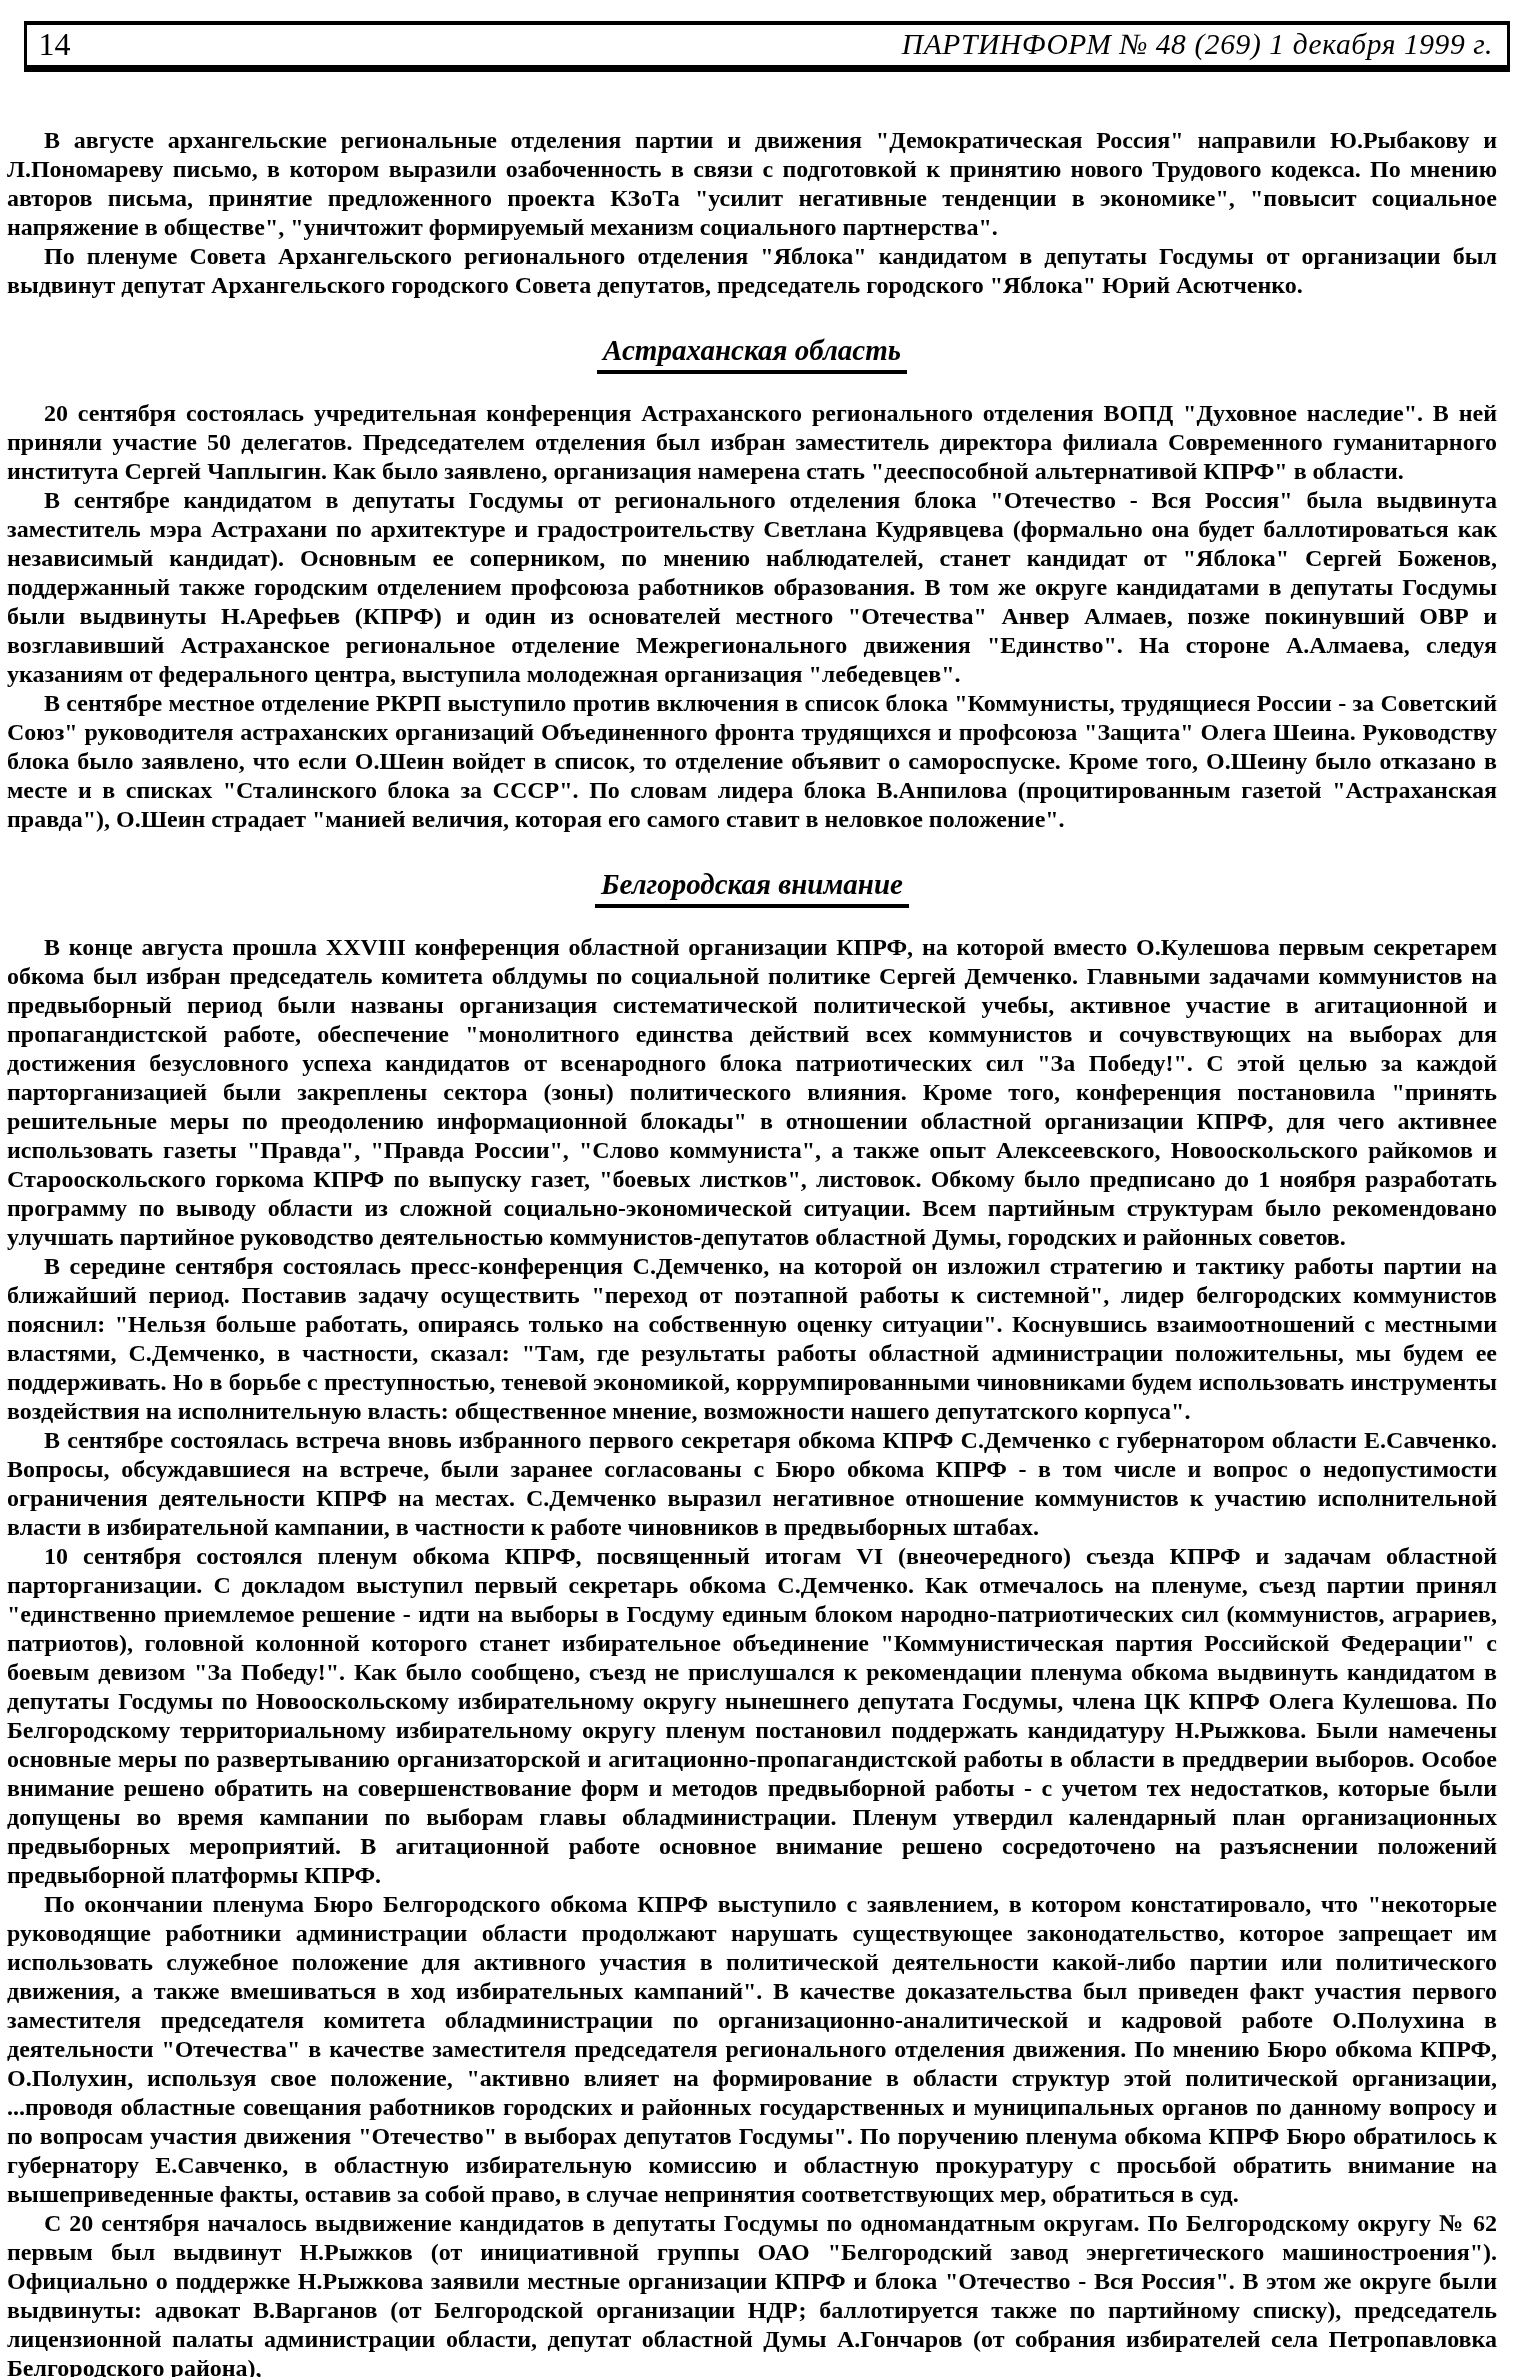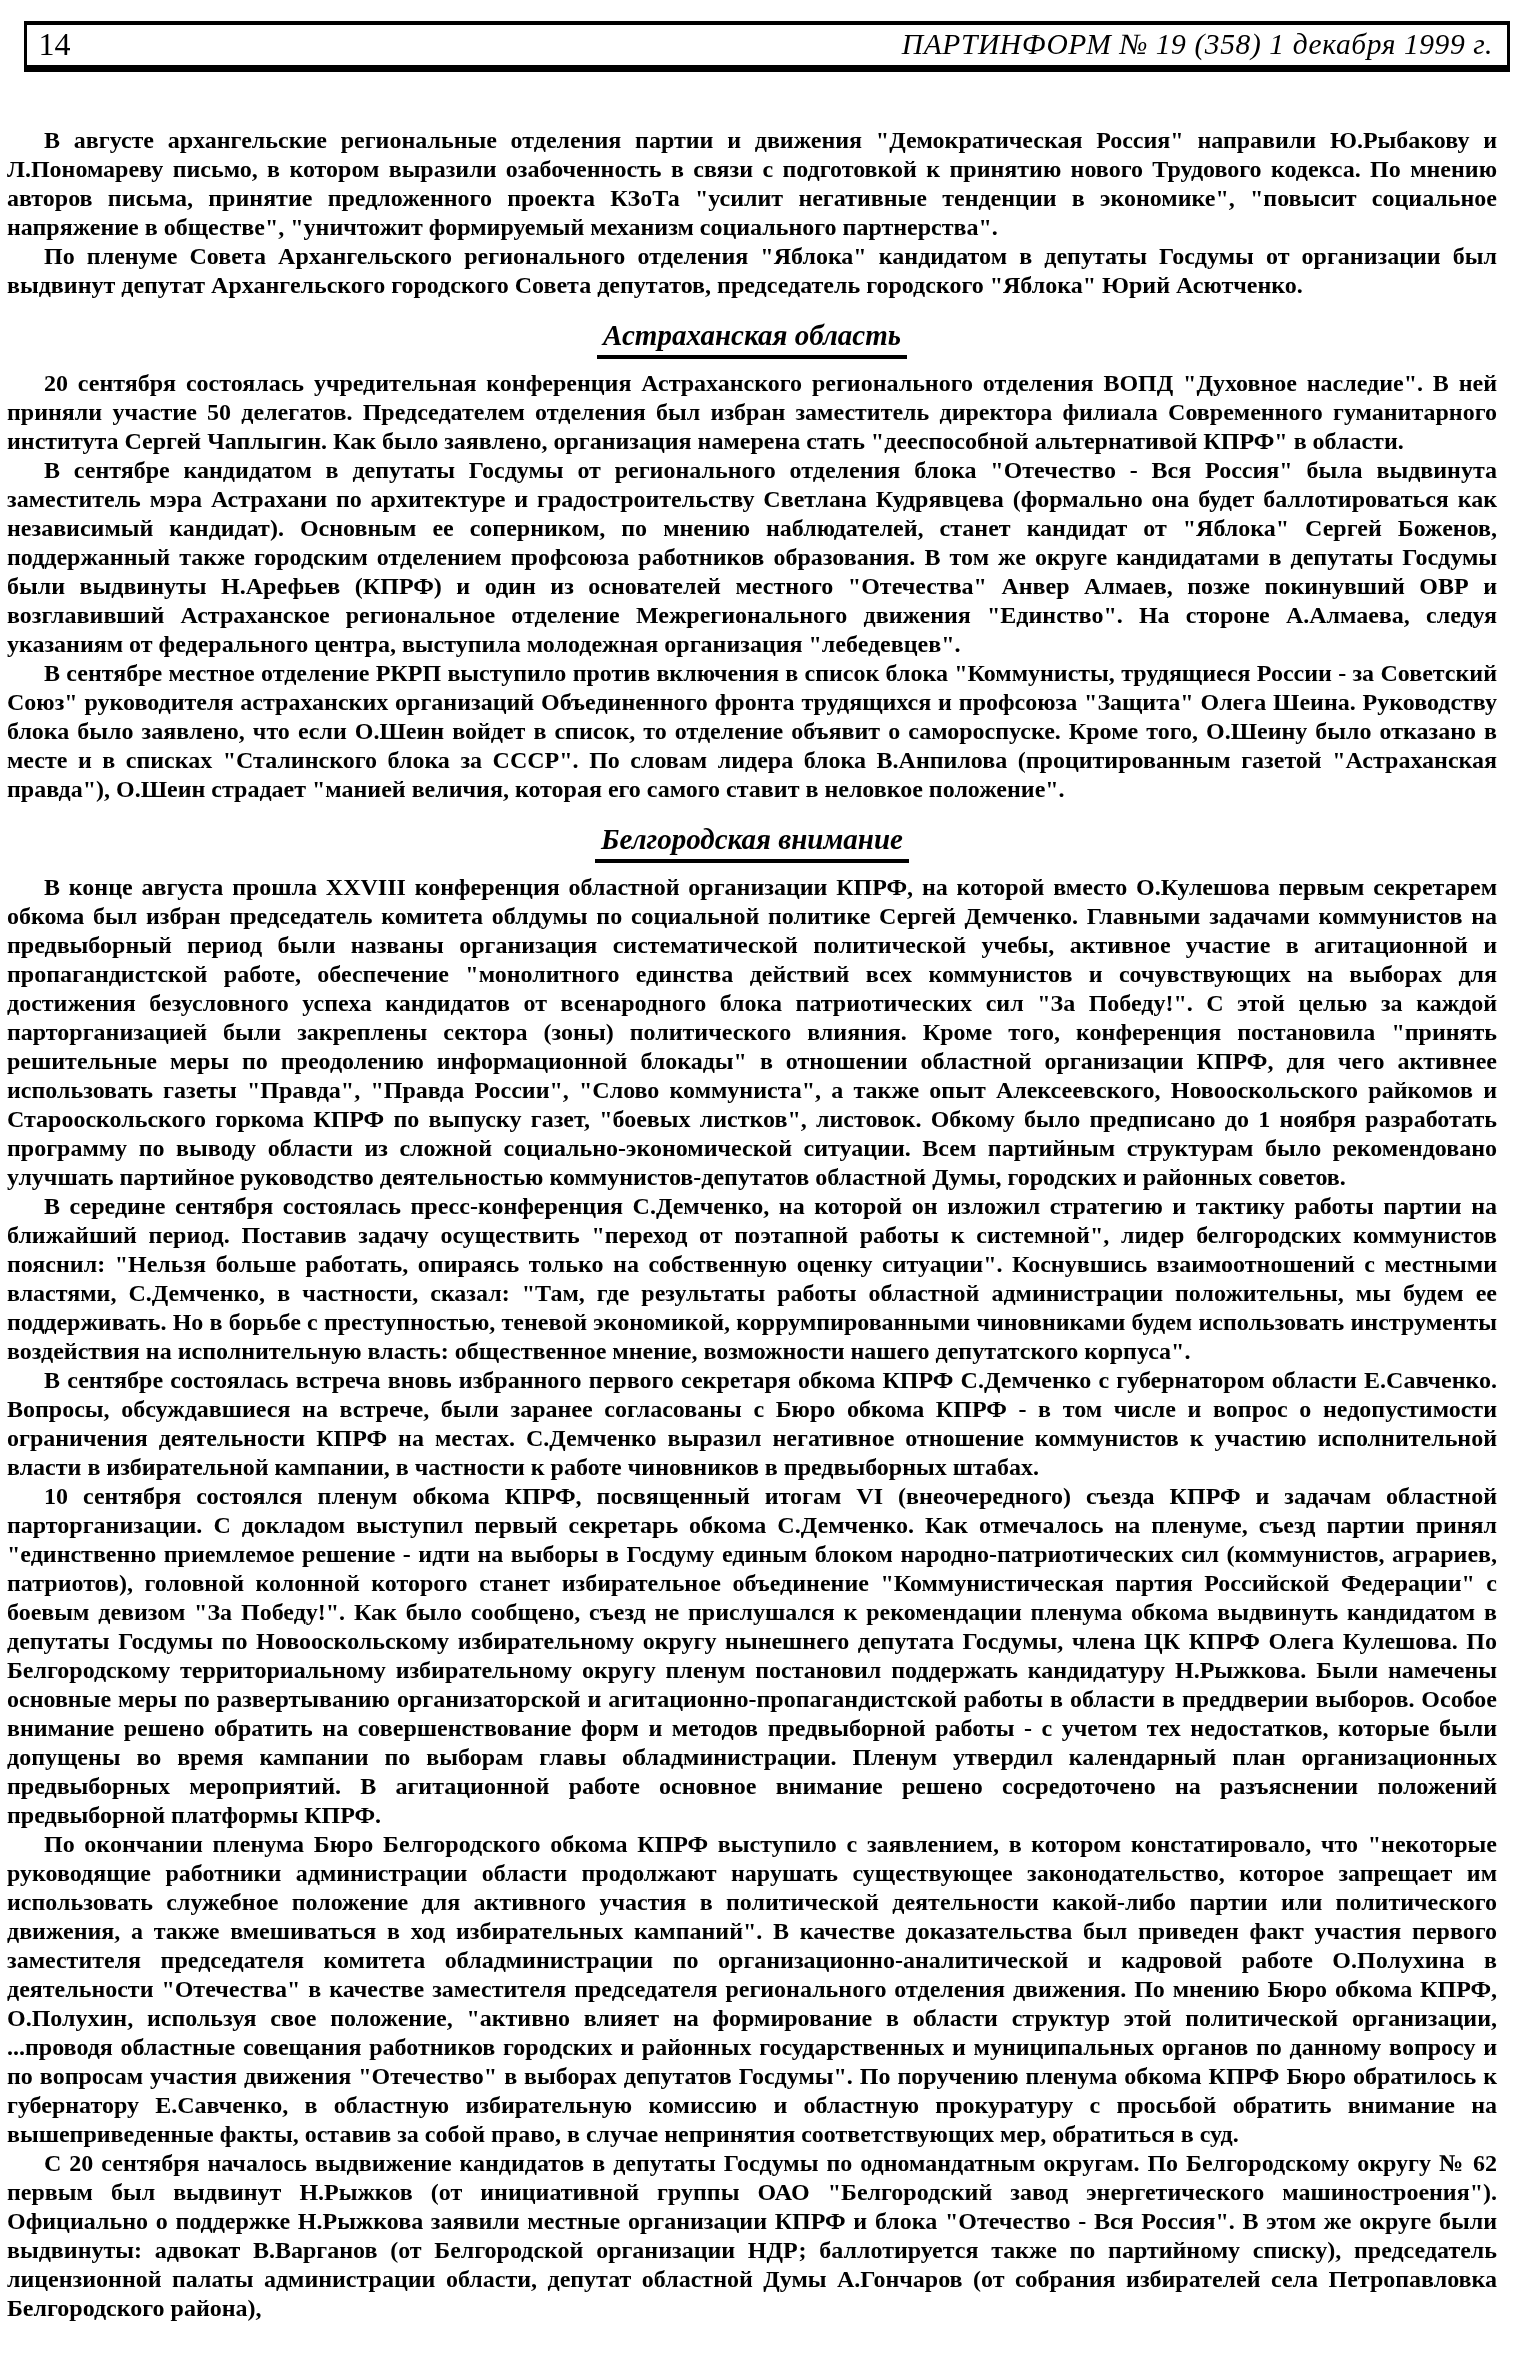--- a/index.html
+++ b/index.html
@@ -56,37 +56,37 @@
     margin: 0;
     text-indent: 37px;
   }
   .hwrap {
     text-align: center;
     text-indent: 0;
     margin: 19px 0 10.2px 0;
   }
   .heading {
     display: inline-block;
-    margin: 0;
+    margin: 15px;
     font-size: 29px;
     line-height: 1.15;
     font-style: italic;
     font-weight: 700;
     border-bottom: 4.5px solid #000000;
     padding: 0 6.4px 2.6px 6.4px;
   }
 </style>
 </head>
 <body>
 
 <div class="page">
 
   <header class="masthead">
     <span class="pageno">14</span>
-    <span class="issue">ПАРТИНФОРМ № 19 (358) 1 декабря 1999 г.</span>
+    <span class="issue">ПАРТИНФОРМ № 48 (269) 1 декабря 1999 г.</span>
   </header>
 
   <main class="content">
 
     <p>В августе архангельские региональные отделения партии и движения "Демократическая Россия" направили Ю.Рыбакову и Л.Пономареву письмо, в котором выразили озабоченность в связи с подготовкой к принятию нового Трудового кодекса. По мнению авторов письма, принятие предложенного проекта КЗоТа "усилит негативные тенденции в экономике", "повысит социальное напряжение в обществе", "уничтожит формируемый механизм социального партнерства".</p>
     <p>По пленуме Совета Архангельского регионального отделения "Яблока" кандидатом в депутаты Госдумы от организации был выдвинут депутат Архангельского городского Совета депутатов, председатель городского "Яблока" Юрий Асютченко.</p>
 
     <div class="hwrap">
       <h2 class="heading">Астраханская область</h2>
     </div>

